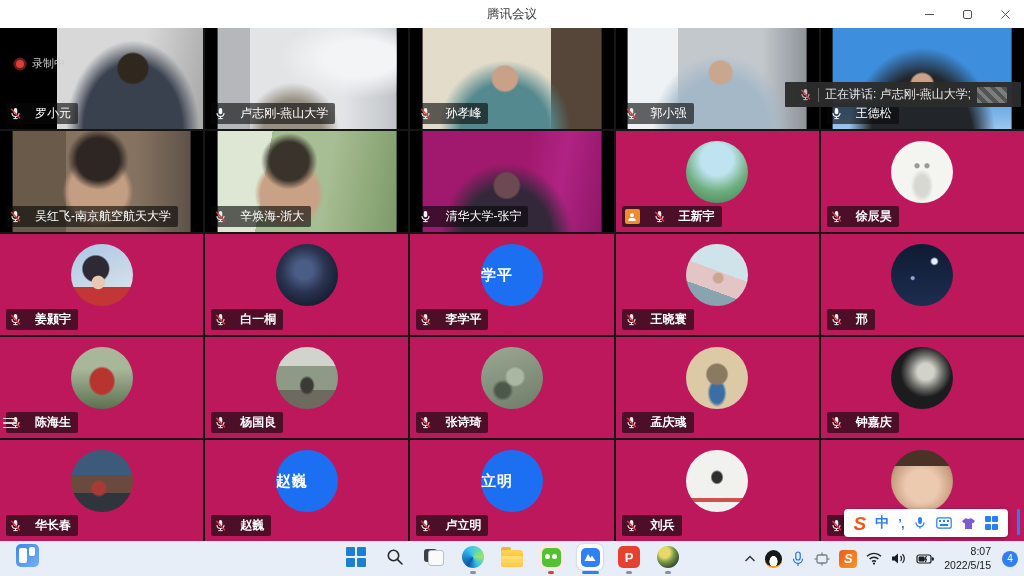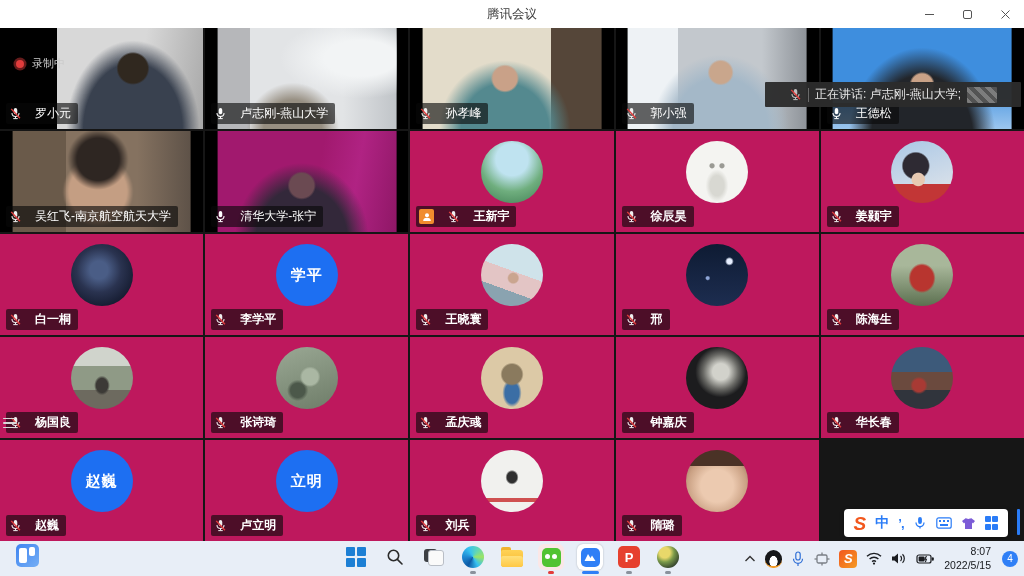--- a/index.html
+++ b/index.html
@@ -51,21 +51,21 @@
     radial-gradient(circle at 40% 30%, #3a332c 0 15%, rgba(58,51,44,0) 22%),
     radial-gradient(circle at 40% 62%, #c9a186 0 23%, rgba(201,161,134,0) 28%),
     linear-gradient(100deg,#dde7d3 0 28%,#a7bd93 28% 60%,#7d9a68);}
   .v-zn{background:
     radial-gradient(circle at 47% 54%, #6b4a52 0 11%, rgba(107,74,82,0) 13%),
     radial-gradient(ellipse at 47% 108%, #33283a 0 34%, rgba(51,40,58,0) 50%),
     linear-gradient(100deg,#a1196e 0 55%,#b02383 75%,#8f1766);}
 
   
   .avatar{position:absolute;top:10px;left:50%;transform:translateX(-50%);
-    width:62px;height:62px;border-radius:50%;display:flex;align-items:center;justify-content:center;overflow:hidden;}
+    width:62px;height:62px;border-radius:50%;display:flex;align-items:center;justify-content:flex-start;overflow:hidden;}
   .initials{color:#fff;font-size:15px;letter-spacing:1px;}
   .a-initials{background:#1d6ff2;}
   .a-scenery{background:radial-gradient(circle at 50% 30%,#bfe3f0 0 30%,#6fae7e 60%,#3f7d52 100%);}
   .a-ghost{background:
     radial-gradient(ellipse at 50% 72%, #d8d8d2 0 16%, rgba(216,216,210,0) 26%),
     radial-gradient(circle at 42% 40%, #9a9a94 0 4%, rgba(154,154,148,0) 6%),
     radial-gradient(circle at 58% 40%, #9a9a94 0 4%, rgba(154,154,148,0) 6%),
     #f4f4f1;}
   .a-anime{background:
     radial-gradient(circle at 44% 62%, #e7c9b2 0 12%, rgba(231,201,178,0) 14%),
@@ -117,21 +117,21 @@
     align-items:center;justify-content:center;flex:0 0 auto;}
 
   
   .recording{position:absolute;left:16px;top:28px;display:flex;align-items:center;gap:8px;
     color:#c9c9c9;font-size:11px;}
   .recdot{width:8px;height:8px;border-radius:50%;background:#e03c3c;
     box-shadow:0 0 0 2.5px rgba(224,60,60,.45);}
 
   
   .tooltip{position:absolute;top:54px;right:3px;height:25px;display:flex;align-items:center;
-    background:rgba(44,44,44,.96);color:#e8e8e8;font-size:12px;padding:0 24px;gap:6px;border-radius:1px;}
+    background:rgba(44,44,44,.96);color:#e8e8e8;font-size:12px;padding:0 14px;gap:6px;border-radius:1px;}
   .tt-div{width:1px;height:14px;background:#6a6a6a;}
   .mosaic{width:30px;height:16px;border-radius:1px;opacity:.85;
     background:repeating-linear-gradient(45deg,#8a8a8a 0 4px,#5a5a5a 4px 8px);}
 
   
   .side-toggle{position:absolute;left:3px;top:385px;width:16px;height:20px;
     display:flex;flex-direction:column;justify-content:center;gap:3px;}
   .side-toggle i{display:block;height:1.6px;background:#d8d8d8;border-radius:1px;}
   .side-toggle i:nth-child(1){width:12px}.side-toggle i:nth-child(2){width:14px}.side-toggle i:nth-child(3){width:12px}
 
@@ -308,20 +308,36 @@
 
       <svg class="mic mic-muted" viewBox="0 0 14 14">
         <rect x="5.1" y="1.2" width="3.8" height="6.6" rx="1.9" fill="#efefef"></rect>
         <path d="M3.2 6.5 a3.8 3.8 0 0 0 7.6 0" fill="none" stroke="#efefef" stroke-width="1.1"></path>
         <line x1="7" y1="10.5" x2="7" y2="12" stroke="#efefef" stroke-width="1.1"></line>
         <line x1="4.6" y1="12.5" x2="9.4" y2="12.5" stroke="#efefef" stroke-width="1.1"></line>
         <line x1="2.4" y1="2" x2="11.8" y2="12.2" stroke="#e03c3c" stroke-width="1.5"></line>
       </svg>
 
       <span class="pname">吴红飞-南京航空航天大学</span>
+    </div>
+  </div>
+        <div class="tile is-video">
+    <div class="media v-xin"></div>
+
+    <div class="nameplate">
+
+      <svg class="mic mic-muted" viewBox="0 0 14 14">
+        <rect x="5.1" y="1.2" width="3.8" height="6.6" rx="1.9" fill="#efefef"></rect>
+        <path d="M3.2 6.5 a3.8 3.8 0 0 0 7.6 0" fill="none" stroke="#efefef" stroke-width="1.1"></path>
+        <line x1="7" y1="10.5" x2="7" y2="12" stroke="#efefef" stroke-width="1.1"></line>
+        <line x1="4.6" y1="12.5" x2="9.4" y2="12.5" stroke="#efefef" stroke-width="1.1"></line>
+        <line x1="2.4" y1="2" x2="11.8" y2="12.2" stroke="#e03c3c" stroke-width="1.5"></line>
+      </svg>
+
+      <span class="pname">辛焕海-浙大</span>
     </div>
   </div>
         <div class="tile is-video">
     <div class="media v-zn"></div>
 
     <div class="nameplate">
 
       <svg class="mic mic-live" viewBox="0 0 14 14">
         <rect x="5.1" y="1.2" width="3.8" height="6.6" rx="1.9" fill="#ffffff"></rect>
         <path d="M3.2 6.5 a3.8 3.8 0 0 0 7.6 0" fill="none" stroke="#ffffff" stroke-width="1.1"></path>

